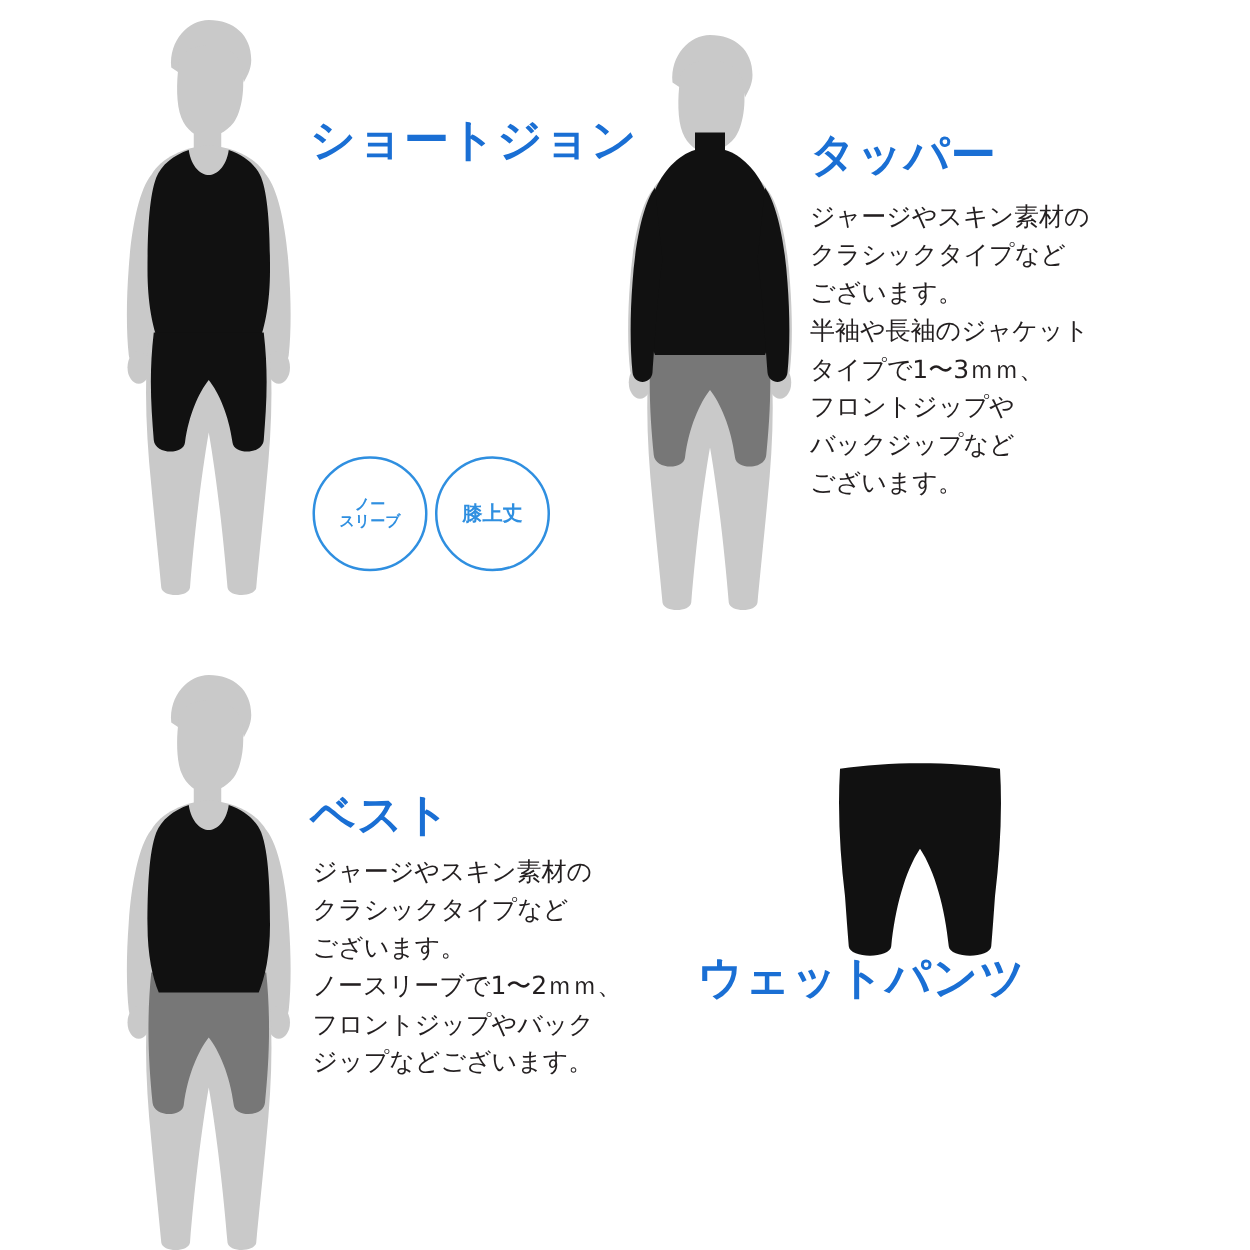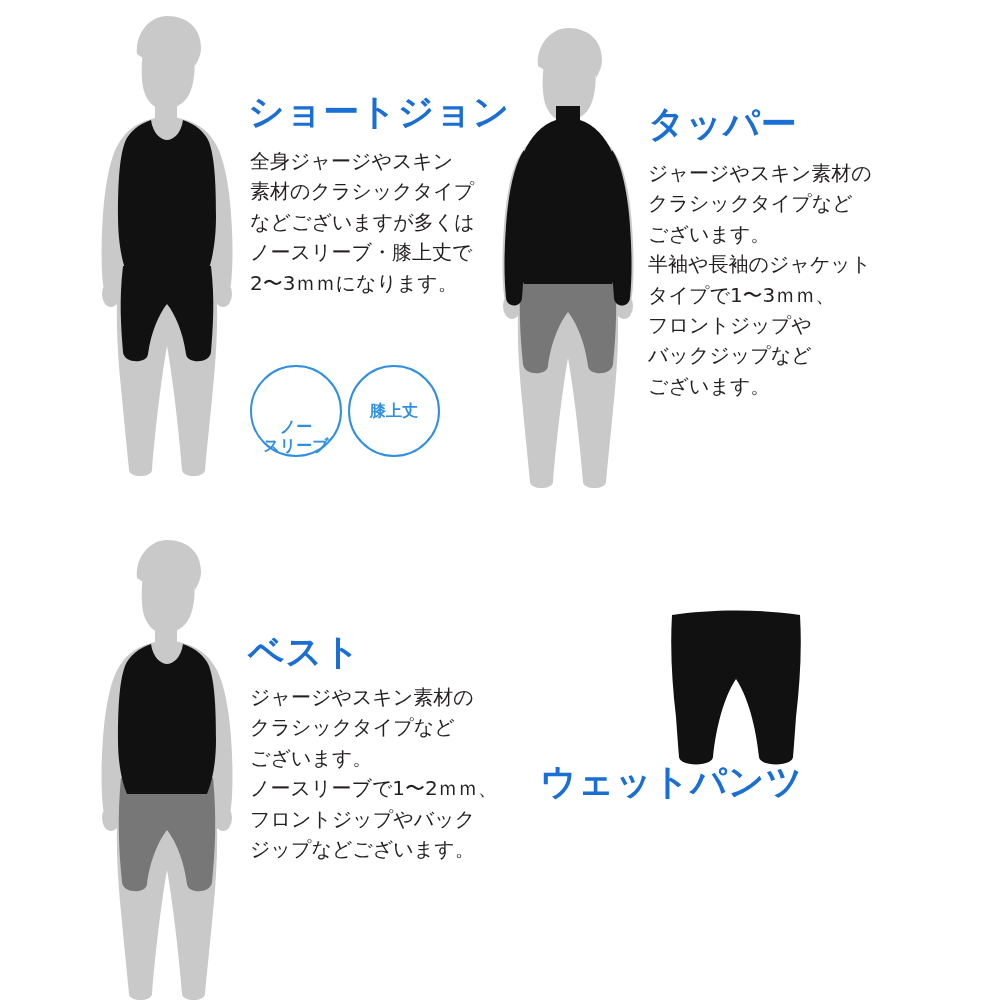--- a/index.html
+++ b/index.html
@@ -92,27 +92,22 @@
         <path d="M48 258 L136 258 C140 292 138 318 136 344
                  C135 356 112 356 111 346 C108 324 100 306 92 296
                  C84 306 76 324 73 346 C72 356 49 356 48 344
                  C46 318 44 292 48 258 Z"></path>
       </g>
     </svg>
   </div>
 
   <div class="title" style="left:248px; top:88px; position:absolute; font-size:36px;">ショートジョン</div>
 
-  <div class="body-text" style="left:250px; top:146px; position:absolute; font-size:20px; width:260px;">全身ジャージやスキン
-素材のクラシックタイプ
-などございますが多くは
-ノースリーブ・膝上丈で
-2〜3ｍｍになります。</div>
-
-  <div class="badge" style="left:250px; top:365px; width:92px; height:92px; font-size:16px;align-items:flex-end;">
+
+  <div class="badge" style="left:250px; top:365px; width:92px; height:92px; font-size:12px;">
     <span>ノー
 スリーブ</span>
   </div>
   <div class="badge" style="left:348px; top:365px; width:92px; height:92px; font-size:16px;text-align:center;">
     <span>膝上丈</span>
   </div>
 </div>
 
 <div class="panel" style="left:476px; top:0px; width:500px; height:500px;margin-top:12px;">
 
@@ -233,15 +228,15 @@
                  C142 162 110 162 109 152
                  C106 122 98 92 86 74
                  C74 92 66 122 63 152
                  C62 162 30 162 29 152
                  C28 140 27 126 26 112
                  C22 78 20 44 22 10 Z"></path>
       </g>
     </svg>
   </div>
 
-  <div class="title" style="left:40px; top:258px; position:absolute; font-size:36px;">ウェットパンツ</div>
+  <div class="title" style="left:58px; top:258px; position:absolute; font-size:36px;">ウェットパンツ</div>
 
 </div>
 
 </body></html>

